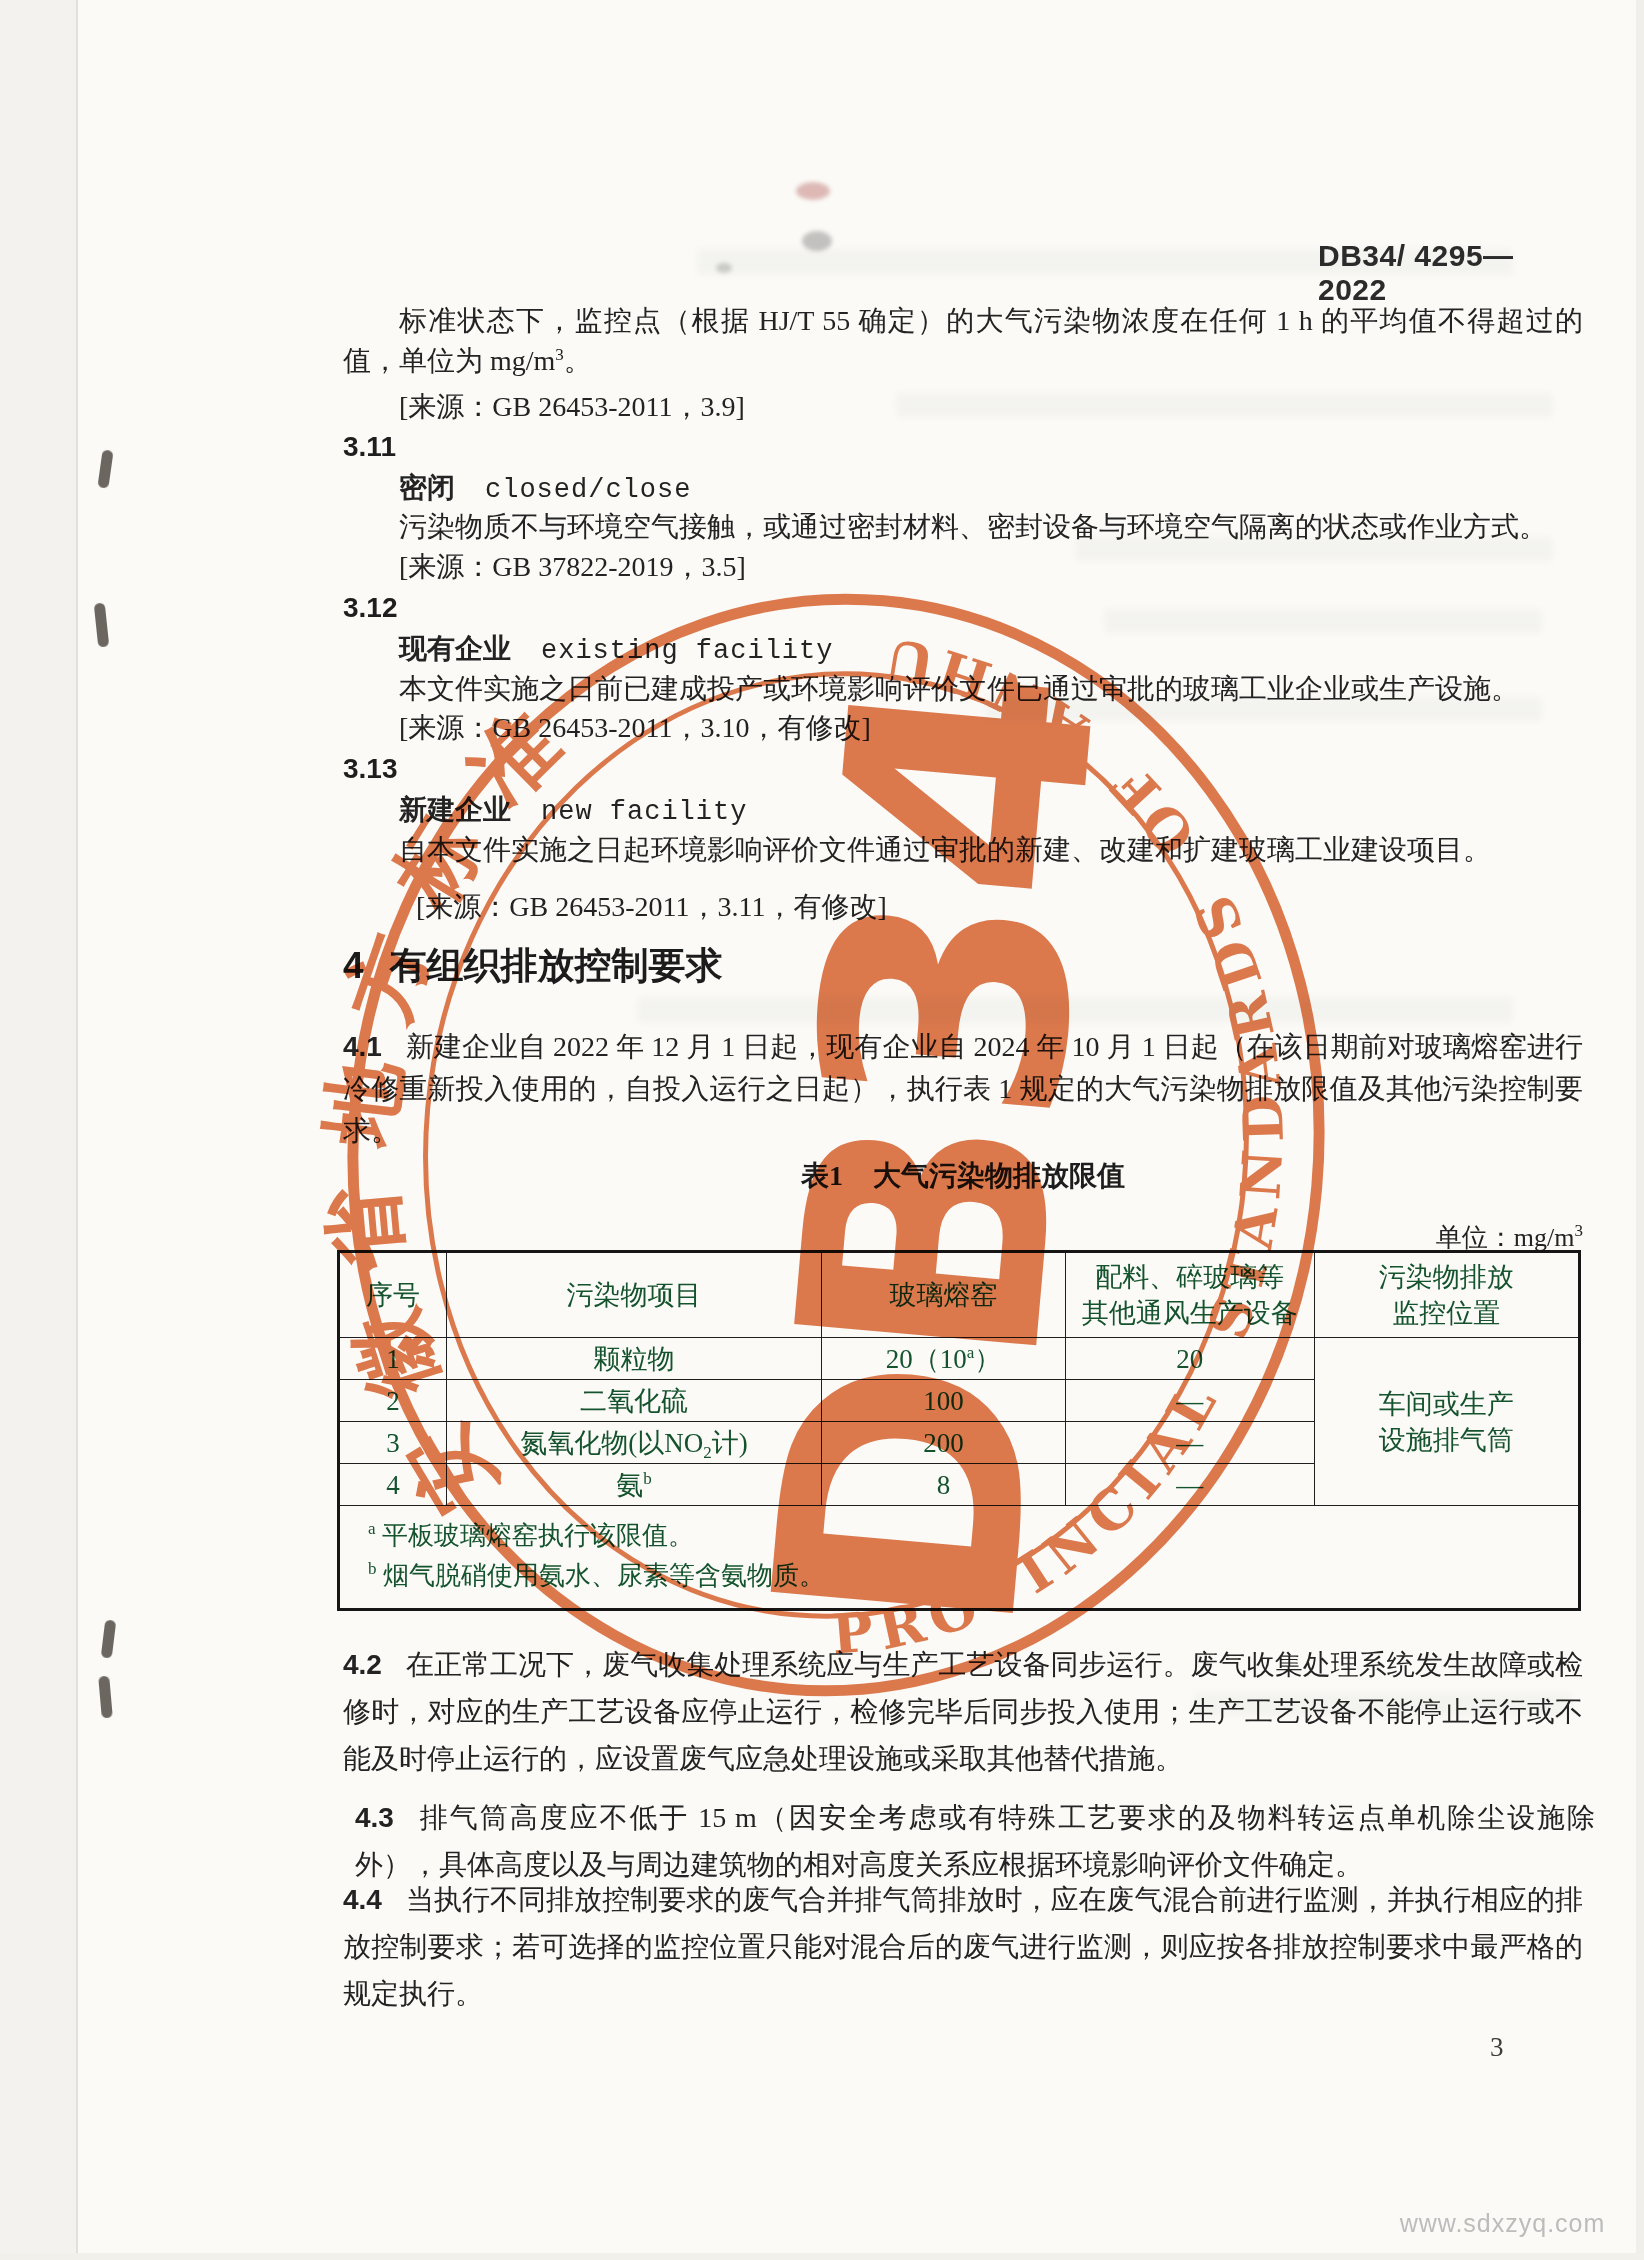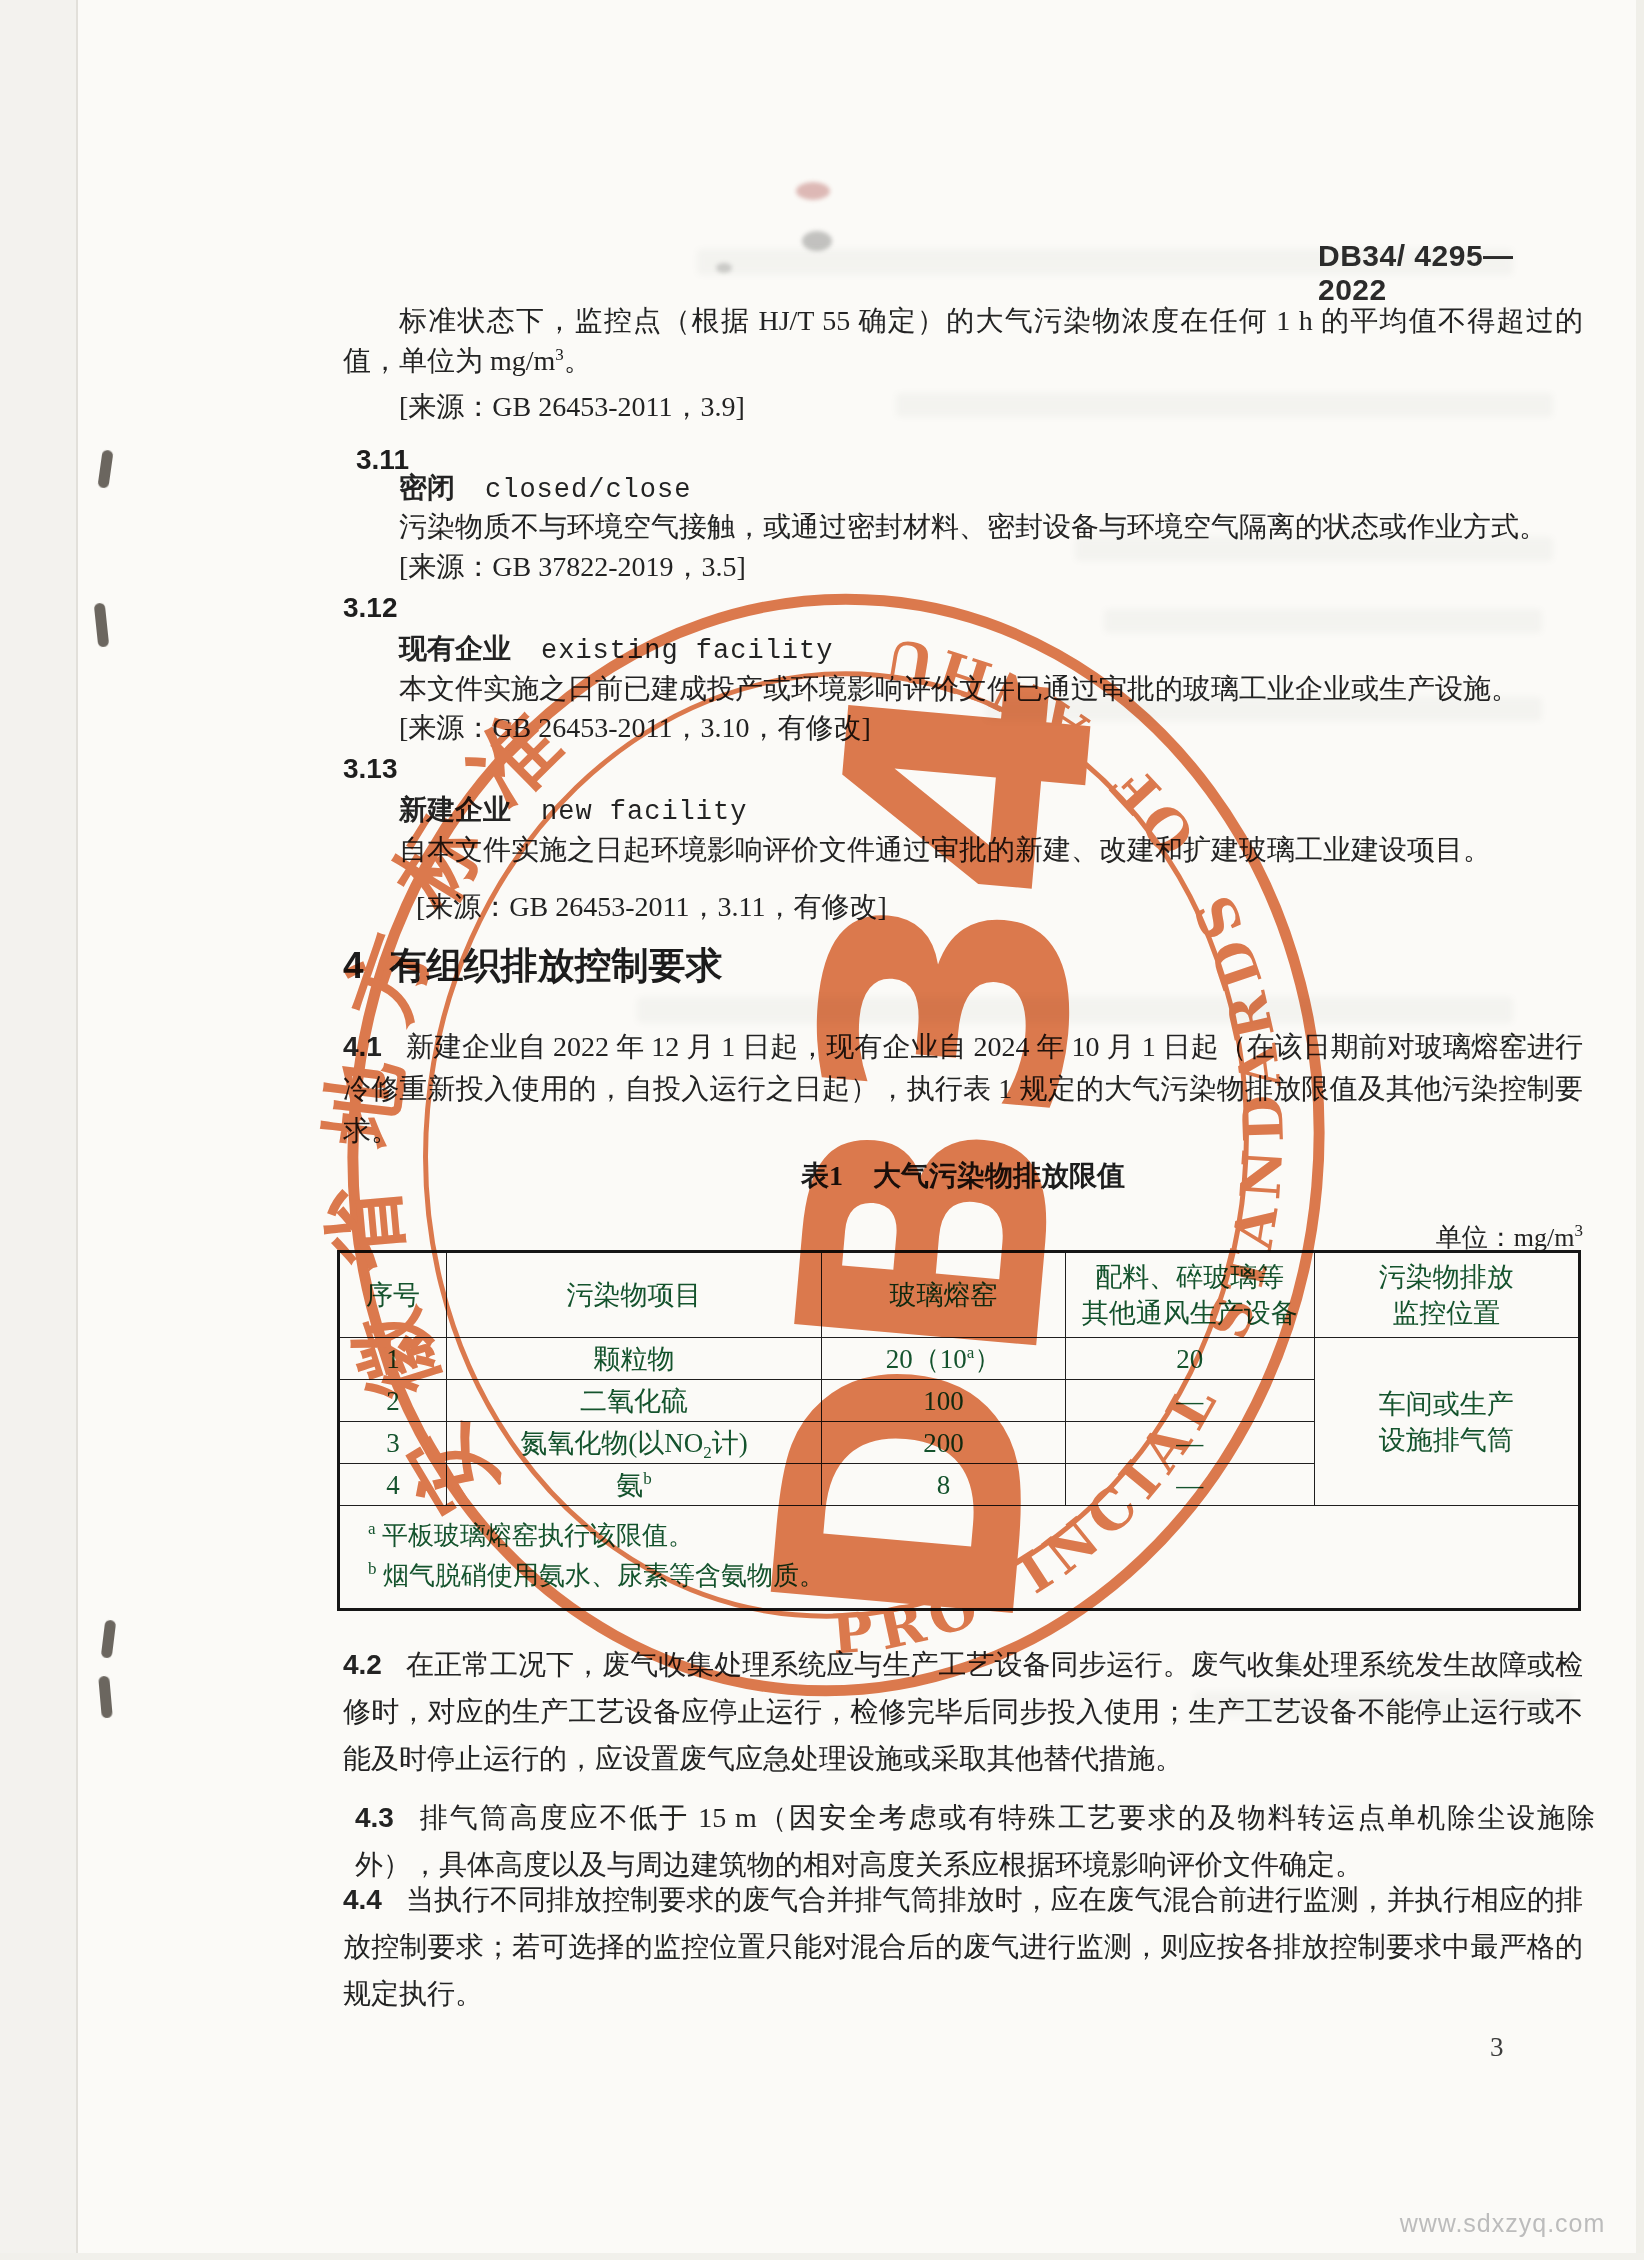--- a/index.html
+++ b/index.html
@@ -68,21 +68,21 @@
 <div class="ghost" style="left:1104px;top:609px;width:438px;height:24px;"></div>
 <div class="ghost" style="left:985px;top:697px;width:557px;height:24px;"></div>
 <div class="ghost" style="left:637px;top:997px;width:876px;height:26px;"></div>
 <div class="ghost" style="left:1194px;top:1692px;width:378px;height:24px;"></div>
 
 <div class="abs header-code" style="left:1318px;top:239px;width:239px;">DB34/ 4295—2022</div>
 
 <p class="abs content indent" style="top:301px;margin:0;"><span>标准状态下，监控点（根据 HJ/T 55 确定）的大气污染物浓度在任何 1 h 的平均值不得超过的值，单位为 mg/m</span><sup class="s">3</sup><span>。</span></p>
 <p class="abs content indent" style="top:387px;margin:0;">[来源：GB 26453-2011，3.9]</p>
 
-<p class="abs content num" style="top:427px;margin:13px;">3.11</p>
+<p class="abs content num" style="top:427px;margin:0;">3.11</p>
 <p class="abs content indent" style="top:468px;margin:0;"><span class="term-zh">密闭</span><span class="term-en">closed/close</span></p>
 <p class="abs content indent" style="top:507px;margin:0;">污染物质不与环境空气接触，或通过密封材料、密封设备与环境空气隔离的状态或作业方式。</p>
 <p class="abs content indent" style="top:547px;margin:0;">[来源：GB 37822-2019，3.5]</p>
 
 <p class="abs content num" style="top:588px;margin:0;">3.12</p>
 <p class="abs content indent" style="top:629px;margin:0;"><span class="term-zh">现有企业</span><span class="term-en">existing facility</span></p>
 <p class="abs content indent" style="top:669px;margin:0;">本文件实施之日前已建成投产或环境影响评价文件已通过审批的玻璃工业企业或生产设施。</p>
 <p class="abs content indent" style="top:708px;margin:0;">[来源：GB 26453-2011，3.10，有修改]</p>
 
 <p class="abs content num" style="top:749px;margin:0;">3.13</p>

